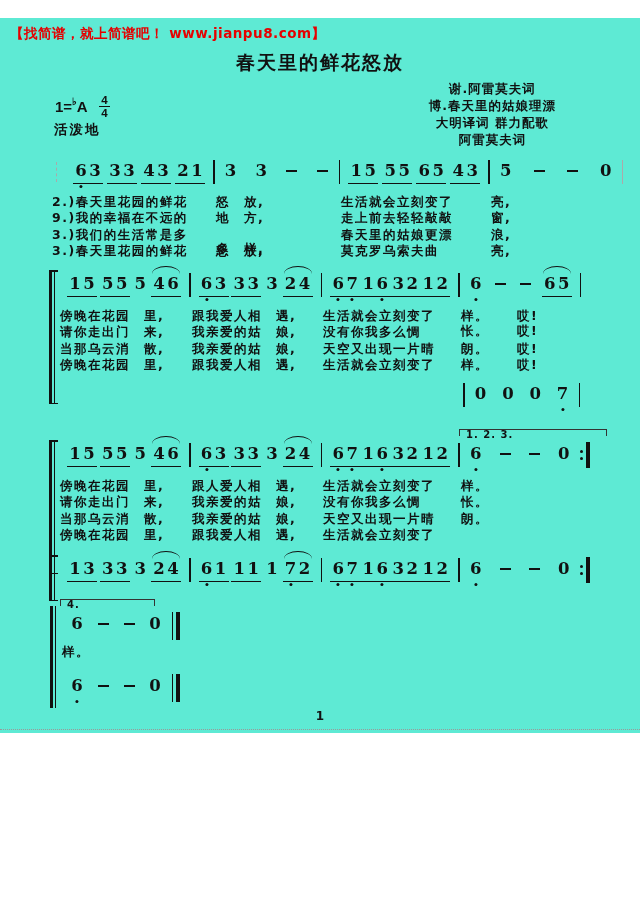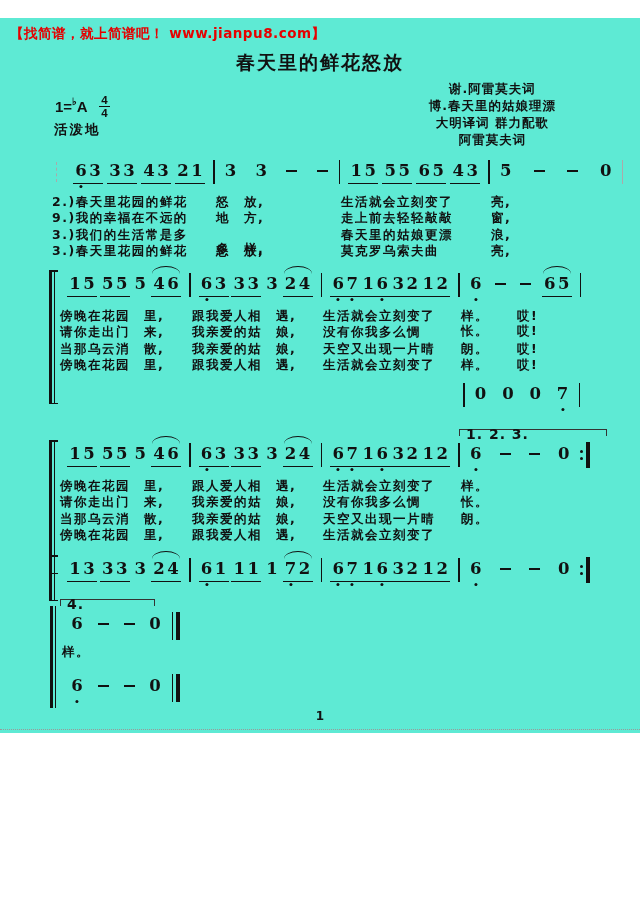--- a/index.html
+++ b/index.html
@@ -30,21 +30,21 @@
   .bar.light{background:#aaa;width:1.4px;}
   .rep{display:flex;align-items:center;margin:-2px 0 0 1px;height:26px;}
   .rep .dots{display:flex;flex-direction:column;gap:4px;margin-right:3px;}
   .rep .rdot{width:3.2px;height:3.2px;border-radius:50%;background:#111;}
   .rep .thick{width:3.8px;height:26px;background:#111;}
   .fin{display:flex;align-items:flex-start;margin:-2px 0 0 2px;height:28px;}
   .fin .thin{width:1.3px;height:28px;background:#111;margin-right:2.5px;}
   .fin .thick{width:4px;height:28px;background:#111;}
   .lyric{position:absolute;white-space:nowrap;font-size:12.5px;letter-spacing:1.5px;font-weight:600;}
   .volta{position:absolute;height:7px;border:1px solid #333;border-bottom:none;top:-15px;box-sizing:border-box;}
-  .volta span{position:absolute;left:6px;top:0;font-size:14px;line-height:9px;letter-spacing:1px;font-weight:600;}
+  .volta span{position:absolute;left:6px;top:0;font-size:10px;line-height:9px;letter-spacing:1px;font-weight:600;}
   .adorn{position:absolute;}
   .vline{position:absolute;background:#111;}
   .vlight{position:absolute;border-left:1.5px dashed #aaa;}
   .pagefoot{position:absolute;left:0;right:0;bottom:10px;text-align:center;font-size:12px;font-weight:600;}
   .botline{position:absolute;left:0;right:0;bottom:3px;border-top:1px dotted #999;}
 </style>
 </head>
 <body>
 
 <div id="page">

